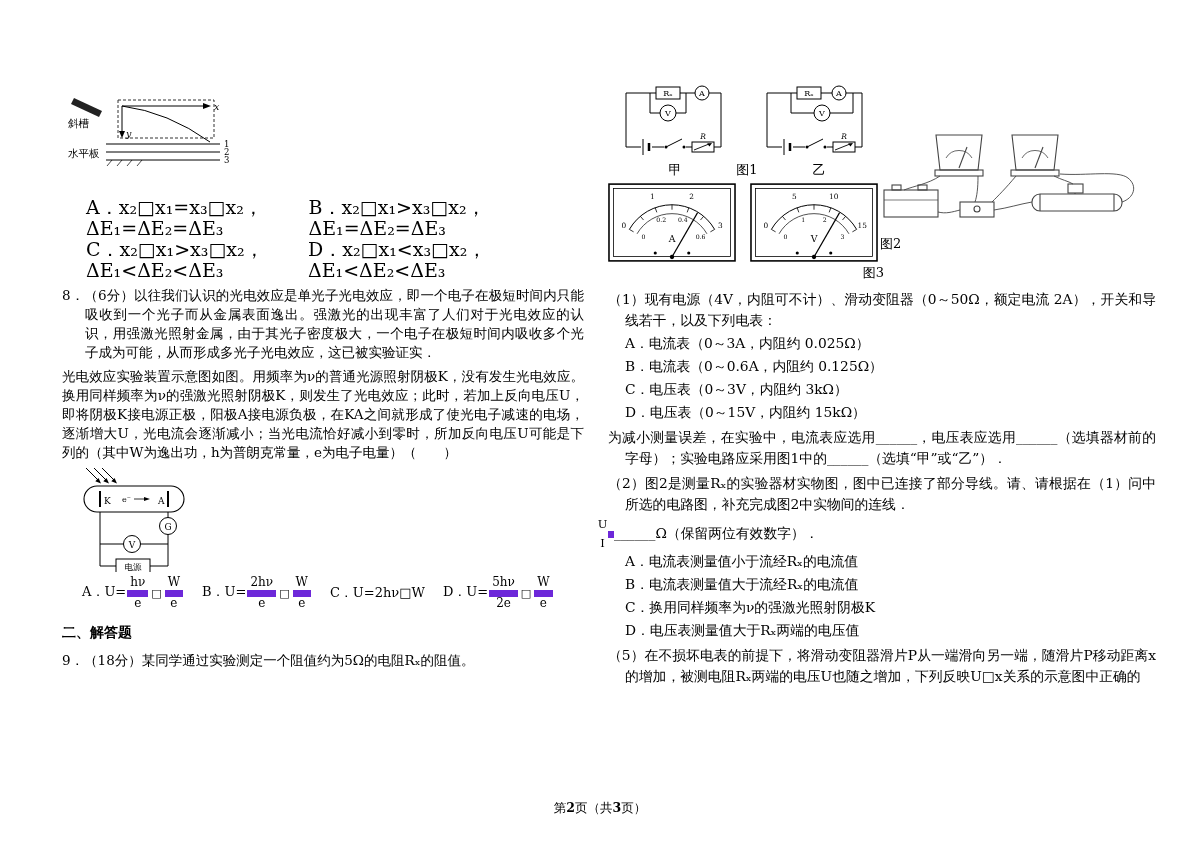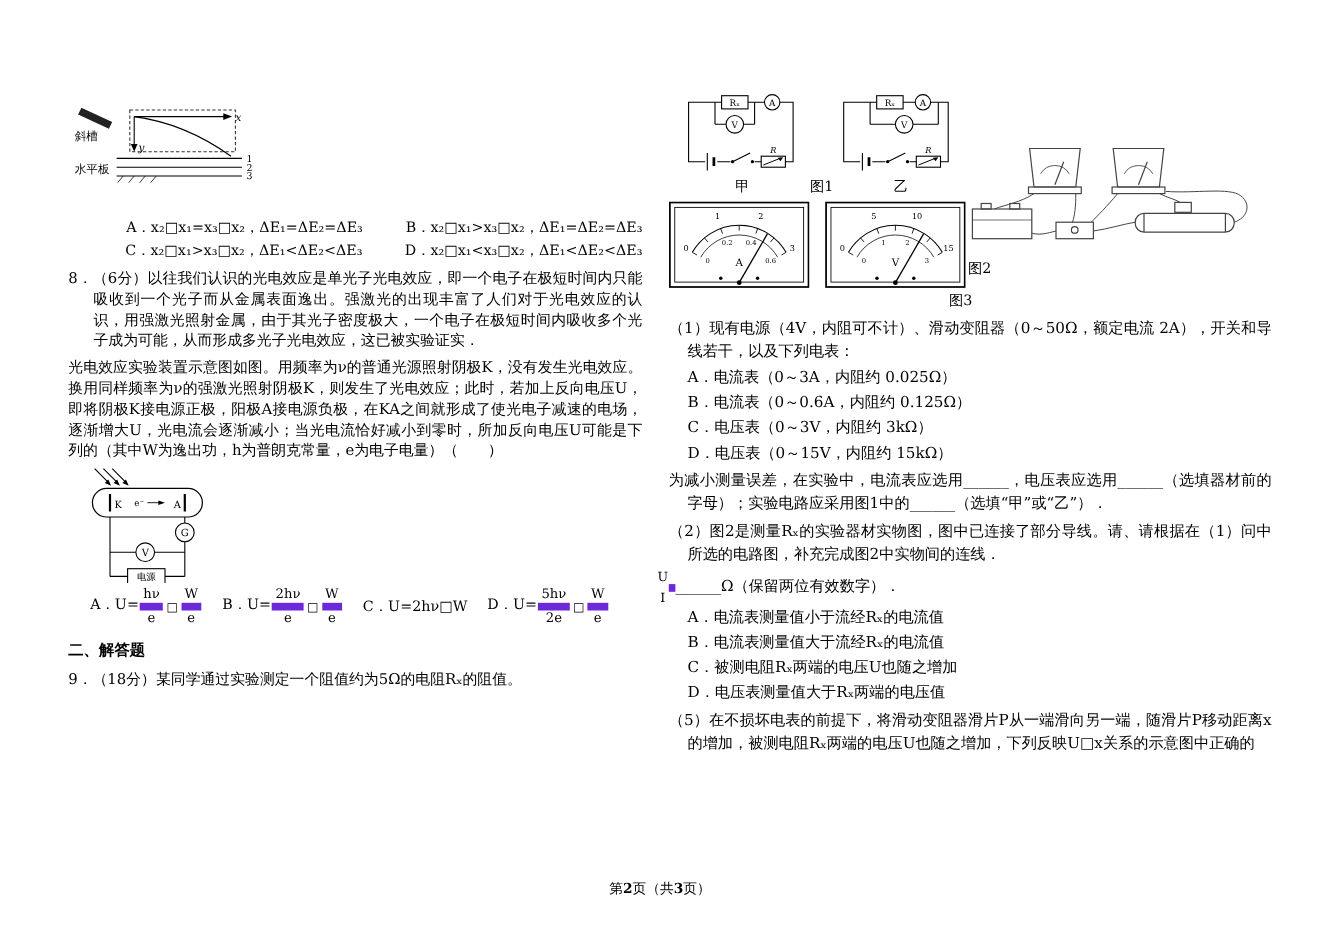--- a/index.html
+++ b/index.html
@@ -8,21 +8,21 @@
         font-family:"DejaVu Serif","Liberation Serif",serif;overflow:hidden;}
   svg text{font-family:"DejaVu Serif","Liberation Serif",serif;}
 
   .col-left{position:absolute;left:62px;top:90px;width:522px;}
   .col-right{position:absolute;left:608px;top:85px;width:548px;}
 
   .para{font-size:13.5px;line-height:19px;text-align:justify;margin-top:5px;}
   .hang{padding-left:23px;text-indent:-23px;}
 
   .q7opts{margin:7px 0 0 24px;}
-  .q7row{display:flex;font-size:13px;line-height:21px;justify-content:flex-end;}
+  .q7row{display:flex;font-size:19px;line-height:21px;justify-content:flex-end;}
   .q7row .o1{width:254px;}
 
   .figblock{display:block;margin:4px 0 0 4px;}
 
   .q8opts{display:flex;align-items:center;margin:4px 0 0 20px;font-size:13px;height:34px;}
   .q8opt{margin-right:18px;white-space:nowrap;}
   .frac{display:inline-block;text-align:center;vertical-align:middle;line-height:1.1;font-size:12px;margin:0 1px;}
   .fn{display:block;padding:0 3px;border-bottom:7px solid #6d28d9;}
   .fd{display:block;}
   .fop{margin:0 2px;font-size:11px;vertical-align:middle;}
@@ -343,21 +343,21 @@
       <p class="rp">（1）现有电源（4V，内阻可不计）、滑动变阻器（0～50Ω，额定电流 2A），开关和导线若干，以及下列电表：</p>
       <p class="ropt">A．电流表（0～3A，内阻约 0.025Ω）</p>
       <p class="ropt">B．电流表（0～0.6A，内阻约 0.125Ω）</p>
       <p class="ropt">C．电压表（0～3V，内阻约 3kΩ）</p>
       <p class="ropt">D．电压表（0～15V，内阻约 15kΩ）</p>
       <p class="rp">为减小测量误差，在实验中，电流表应选用______，电压表应选用______（选填器材前的字母）；实验电路应采用图1中的______（选填“甲”或“乙”）．</p>
       <p class="rp">（2）图2是测量Rₓ的实验器材实物图，图中已连接了部分导线。请、请根据在（1）问中所选的电路图，补充完成图2中实物间的连线．</p>
       <p class="rp"><span class="ifrac"><span class="fn">U</span><span class="fd">I</span></span><span>______Ω（保留两位有效数字）．</span></p>
       <p class="ropt">A．电流表测量值小于流经Rₓ的电流值</p>
       <p class="ropt">B．电流表测量值大于流经Rₓ的电流值</p>
-      <p class="ropt">C．被测电阻Rₓ两端的电压U也随之增加</p>
+      <p class="ropt">C．换用同样频率为ν的强激光照射阴极K</p>
       <p class="ropt">D．电压表测量值大于Rₓ两端的电压值</p>
       <p class="rp">（5）在不损坏电表的前提下，将滑动变阻器滑片P从一端滑向另一端，随滑片P移动距离x的增加，被测电阻Rₓ两端的电压U也随之增加，下列反映U□x关系的示意图中正确的</p>
     </div>
   </div>
 
   <div class="footer">
     <span>第</span><span class="bold">2</span><span>页（共</span><span class="bold">3</span><span>页）</span>
   </div>
 </div>
 

